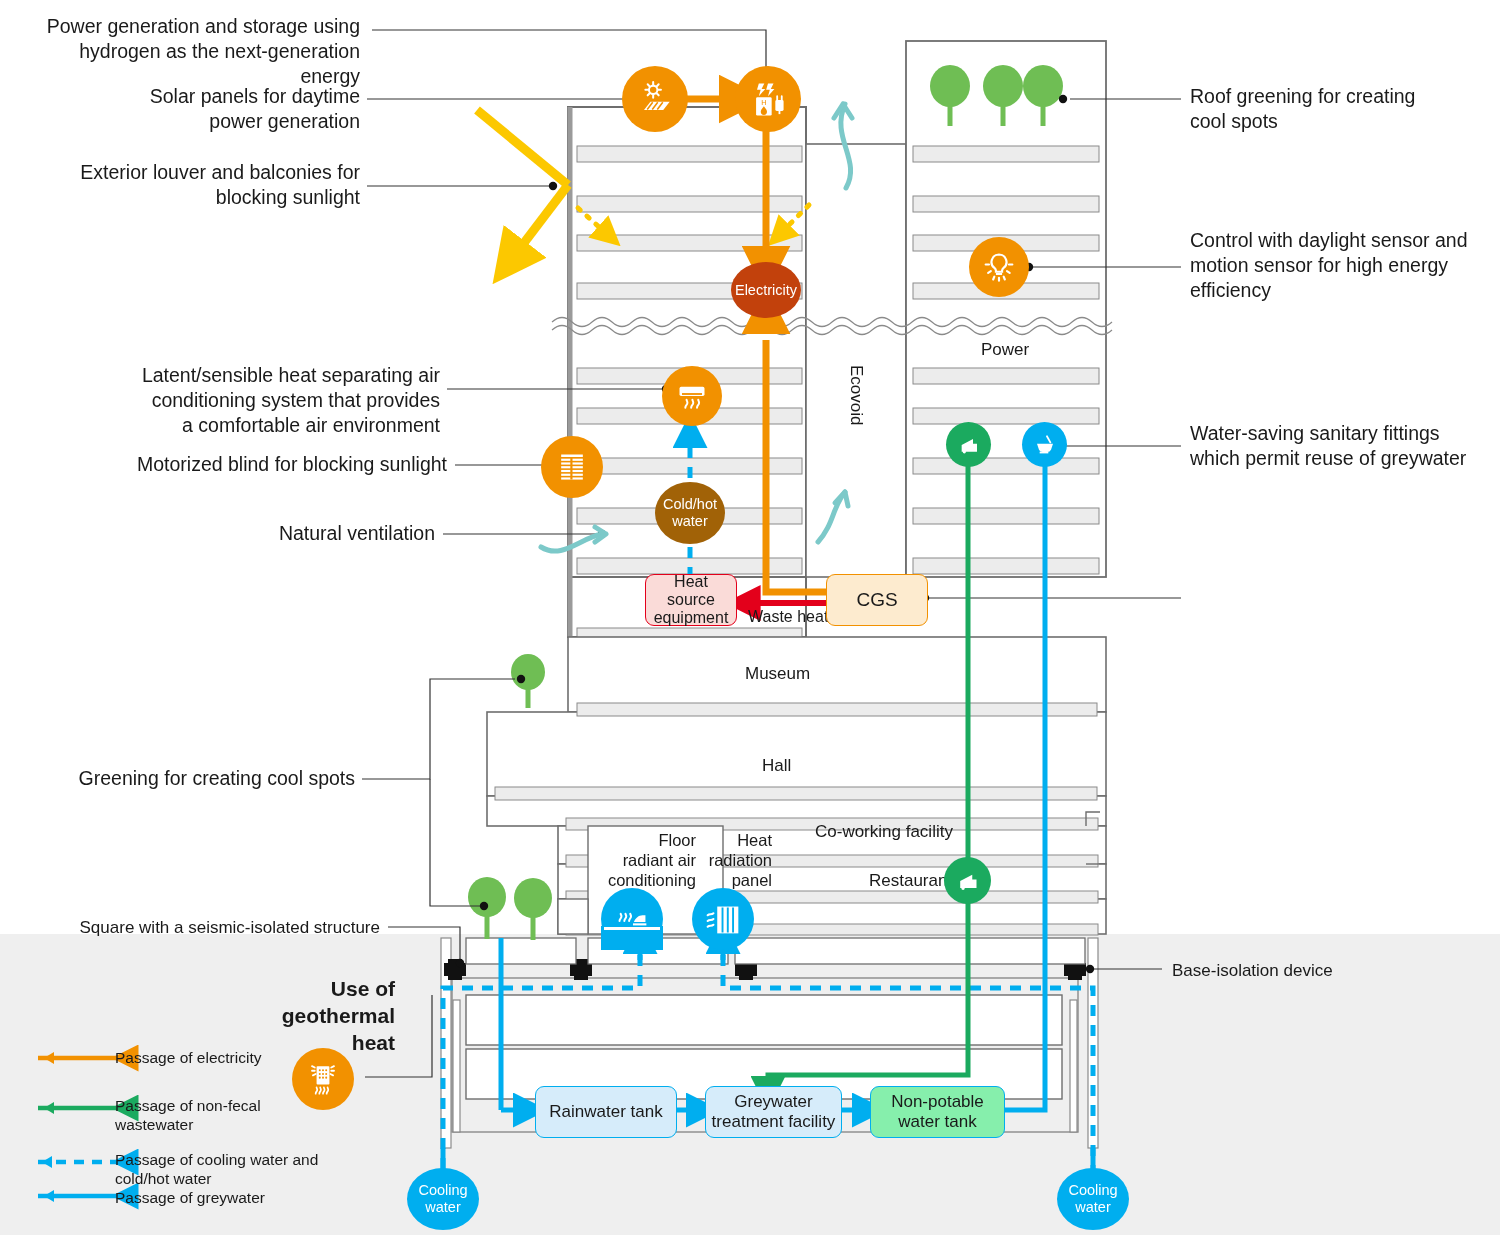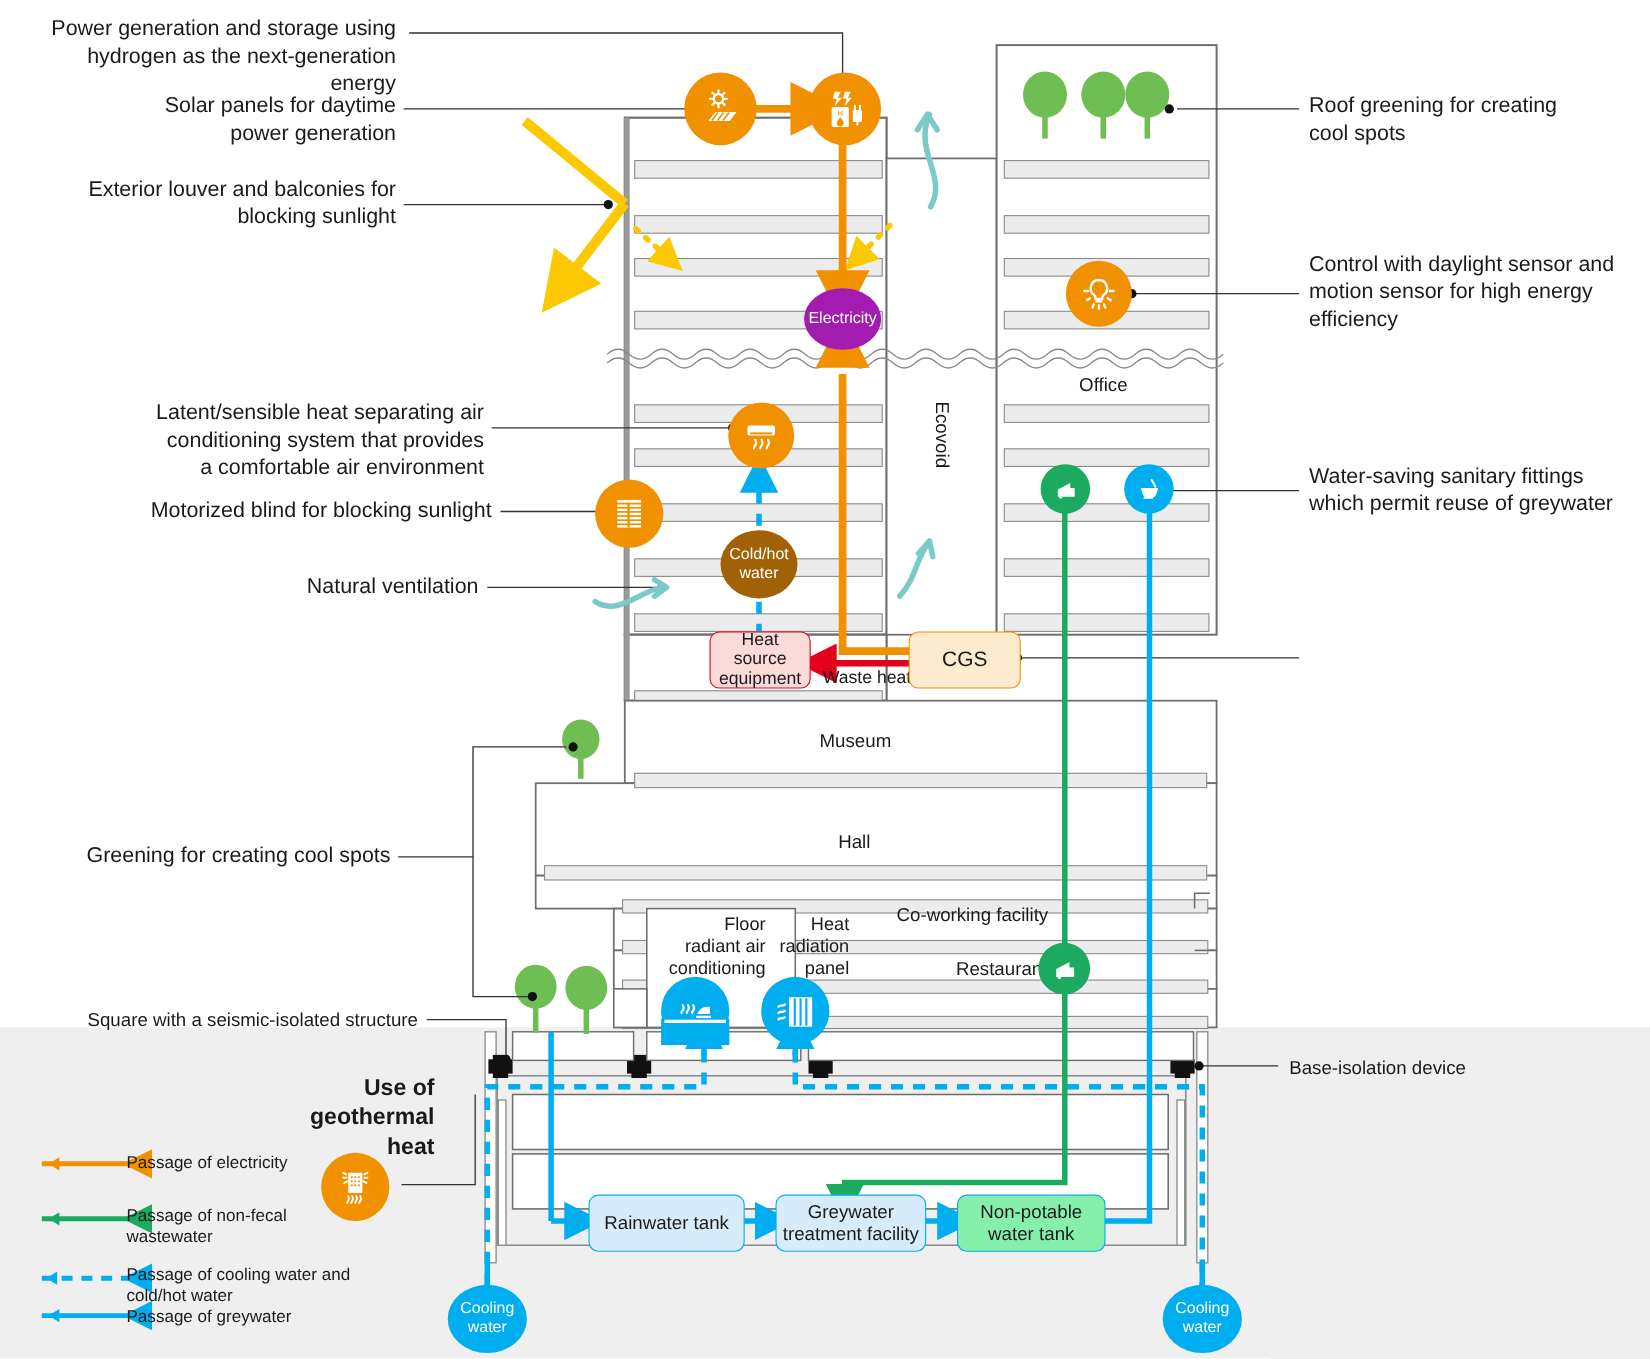--- a/index.html
+++ b/index.html
@@ -302,37 +302,37 @@
 
 <div class="lbl l" style="left:1190px;top:84px;width:300px;">Roof greening for creating
 cool spots</div>
 <div class="lbl l" style="left:1190px;top:228px;width:300px;">Control with daylight sensor and
 motion sensor for high energy
 efficiency</div>
 <div class="lbl l" style="left:1190px;top:421px;width:300px;">Water-saving sanitary fittings
 which permit reuse of greywater</div>
 <div class="lbl l" style="left:1172px;top:958px;width:300px;font-size:17px;">Base-isolation device</div>
 
-<div class="flr" style="left:981px;top:340px;">Office</div>
+<div class="flr" style="left:981px;top:340px;">Power</div>
 <div class="flr vert" style="left:846px;top:365px;">Ecovoid</div>
 <div class="flr" style="left:745px;top:664px;">Museum</div>
 <div class="flr" style="left:762px;top:756px;">Hall</div>
 <div class="flr" style="left:815px;top:822px;">Co-working facility</div>
 <div class="flr" style="left:845px;top:871px;margin-left:24px;">Restaurants</div>
 
 <div class="lbl c" style="left:586px;top:830px;width:110px;font-size:16.5px;line-height:20px;">Floor
 radiant air
 conditioning</div>
 <div class="lbl c" style="left:692px;top:830px;width:80px;font-size:16.5px;line-height:20px;">Heat
 radiation
 panel</div>
 
 <div class="flr" style="left:748px;top:608px;font-size:16px;">Waste heat</div>
 
-<div class="badge" style="left:731px;top:262px;width:70px;height:56px;background:#a21caf;font-size:14.5px;">
+<div class="badge" style="left:731px;top:262px;width:70px;height:56px;background:#c2410c;font-size:14.5px;">
   <span>Electricity</span>
 </div>
 <div class="badge" style="left:655px;top:482px;width:70px;height:62px;background:#a16207;font-size:14.5px;line-height:17px;white-space:pre-line;">
   <span>Cold/hot
 water</span>
 </div>
 <div class="badge" style="left:407px;top:1168px;width:72px;height:62px;background:#00AEEF;font-size:14.5px;line-height:17px;white-space:pre-line;">
   <span>Cooling
 water</span>
 </div>

